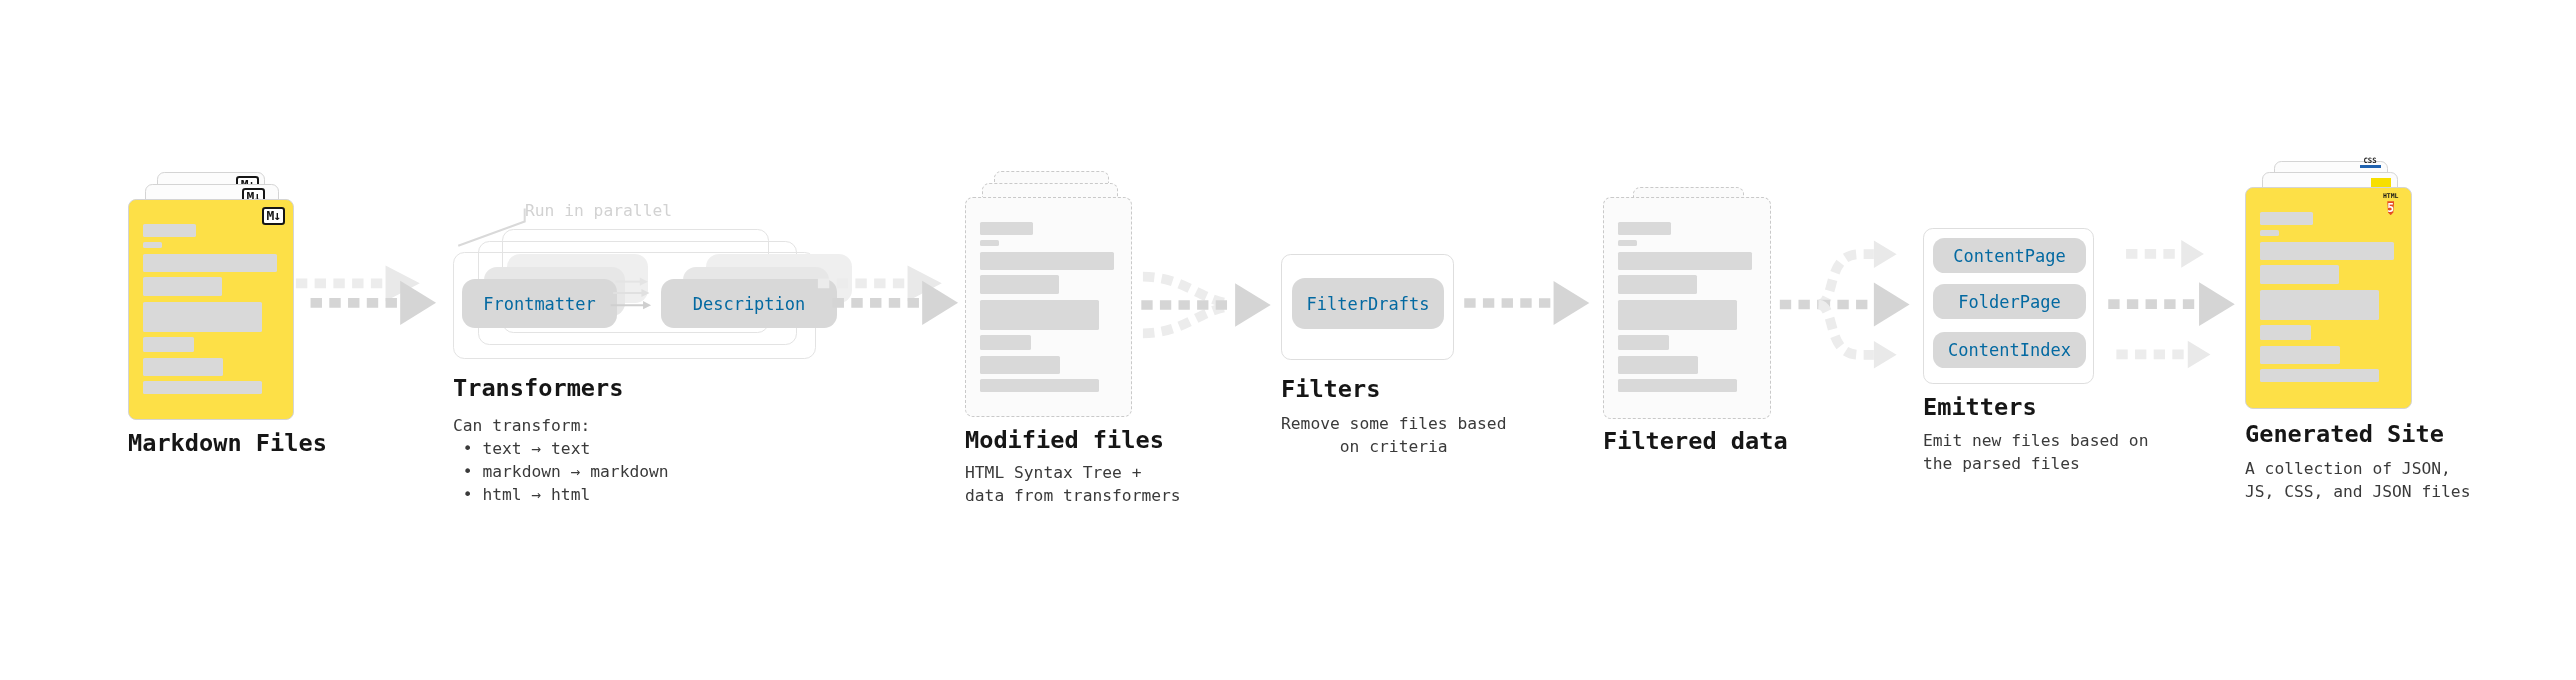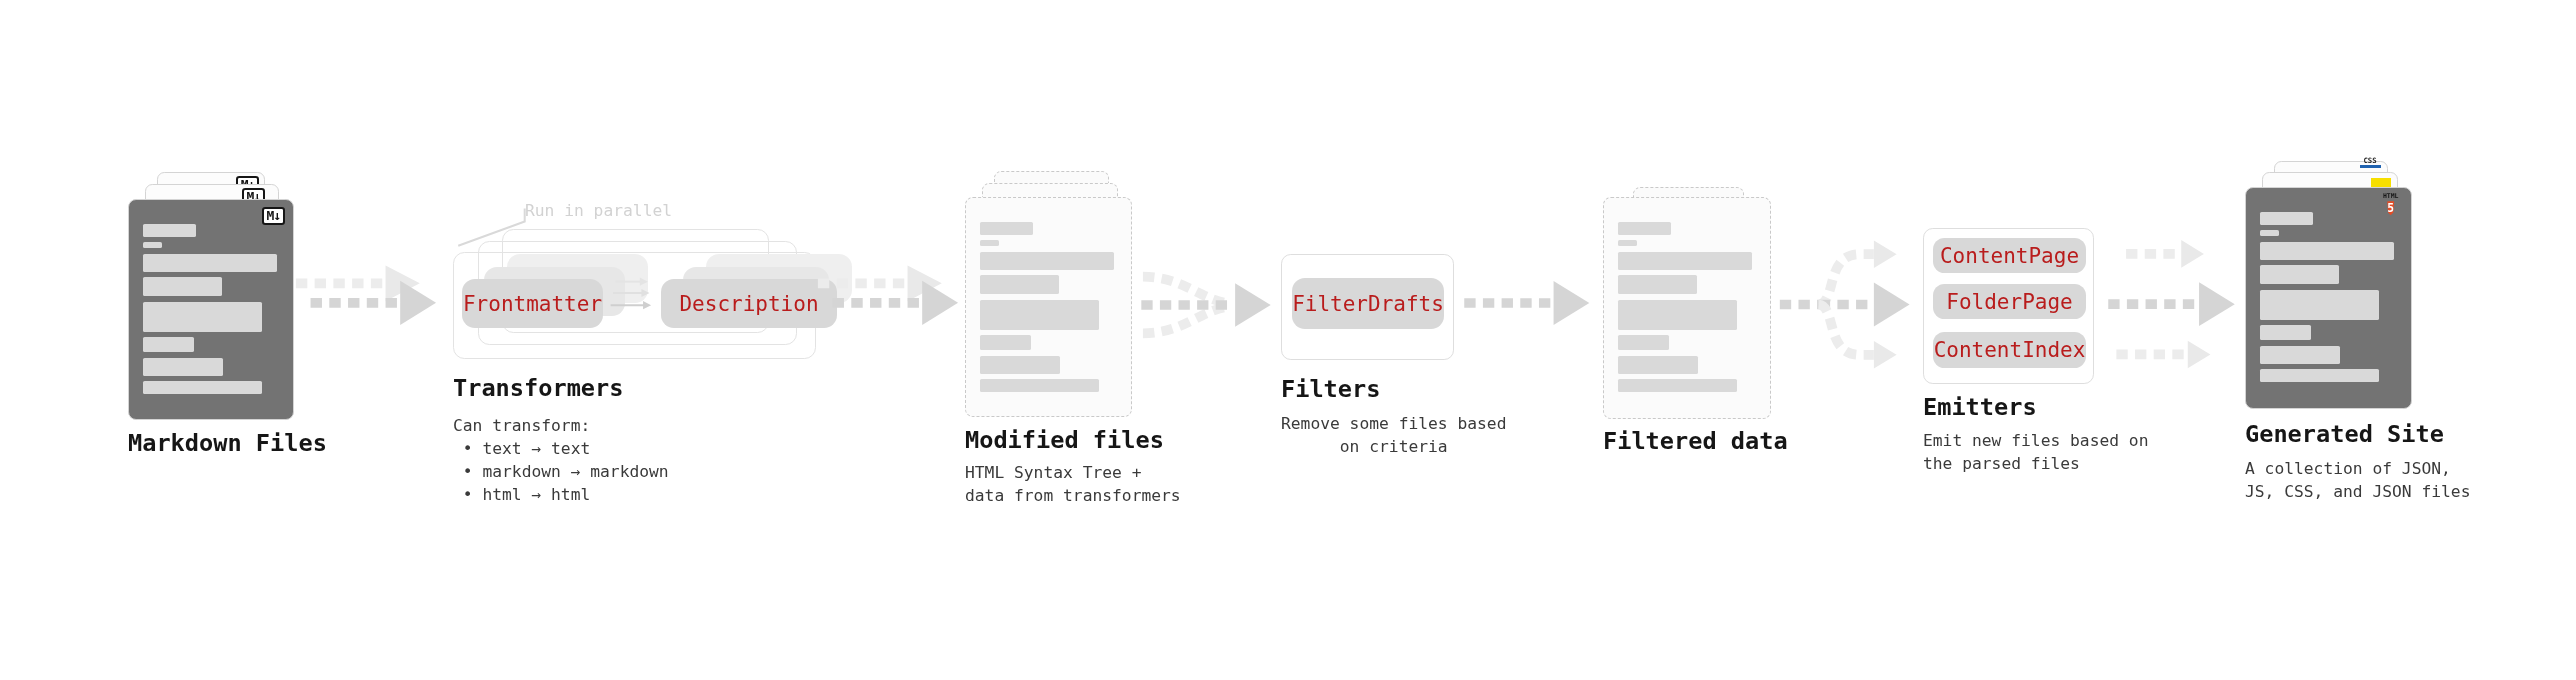--- a/index.html
+++ b/index.html
@@ -1,20 +1,20 @@
 <!DOCTYPE html>
 <html style="font-size:13px"><head>
 <meta charset="utf-8">
 <style>
   html,body{margin:0;padding:0;background:#ffffff;}
   body{width:2576px;height:681px;position:relative;overflow:hidden;
        font-family:"DejaVu Sans Mono","Liberation Mono",monospace;}
 
   
-  .card{position:absolute;background:#737373;border:1.6px solid #d4d4d4;border-radius:8.1px;box-sizing:border-box;}
+  .card{position:absolute;background:#fde047;border:1.6px solid #d4d4d4;border-radius:8.1px;box-sizing:border-box;}
   .card.back{border-radius:7.3px;height:49px;background:#fcfcfc;}
   .card.dashed{border:1.6px dashed #c9c9c9;background:#fbfbfb;}
   .skeleton{position:absolute;left:14px;top:24.4px;display:flex;flex-direction:column;gap:5.7px;}
   .skel{background:#d9d9d9;border-radius:1.6px;}
 
   
   .md-badge{position:absolute;border:2.4px solid #161616;border-radius:3.3px;background:#fff;
             color:#161616;font-weight:bold;font-size:13px;line-height:14.6px;padding:0 2.4px;letter-spacing:-0.8px;}
   .js-badge{position:absolute;width:19.5px;height:9px;background:#f7df00;}
   .css-badge{position:absolute;width:21px;text-align:center;}
@@ -22,21 +22,21 @@
   .css-badge .bar{display:block;height:2.4px;background:#2062af;margin-top:0.8px;}
   .html5{position:absolute;width:21px;text-align:center;}
   .html5 .txt{font-size:6.5px;font-weight:bold;color:#161616;letter-spacing:0;line-height:7.3px;display:block;}
   .html5 .shield{width:19.5px;height:17px;margin:0.8px auto 0;background:#e44d26;
                  clip-path:polygon(0 0,100% 0,88% 80%,50% 100%,12% 80%);
                  color:#fff;font-size:11.4px;font-weight:bold;line-height:15.4px;text-align:center;}
 
   
   .frame{position:absolute;border:1.6px solid #e3e3e3;border-radius:11.4px;box-sizing:border-box;background:transparent;}
   .panel{position:absolute;border:1.6px solid #dedede;border-radius:9.8px;box-sizing:border-box;background:#ffffff;}
-  .pill{position:absolute;background:#d8d8d8;border-radius:13px;color:#b91c1c;font-size:21px;
+  .pill{position:absolute;background:#d8d8d8;border-radius:13px;color:#0369a1;font-size:17px;
         display:flex;align-items:center;justify-content:center;box-sizing:border-box;}
   .pill.ghost1{background:#e7e7e7;}
   .pill.ghost2{background:#efefef;}
 
   
   .label{position:absolute;color:#161616;font-size:23.6px;font-weight:bold;white-space:nowrap;}
   .desc{position:absolute;color:#3a3a3a;font-size:16.3px;line-height:23px;white-space:nowrap;}
   .note{position:absolute;color:#d2d2d2;font-size:16.3px;white-space:nowrap;}
   .bullet-row{display:block;padding-left:9.8px;}
 
@@ -85,21 +85,21 @@
     <polyline class="thin" stroke="#d9d9d9" points="86,8 86,24 4,54"></polyline>
   </svg>
   <div class="note" style="left:525px;top:201px;">Run in parallel</div>
 
   <div class="frame" style="left:502px;top:229px;width:267px;height:104px;"></div>
   <div class="frame" style="left:478px;top:241px;width:319px;height:104px;"></div>
   <div class="frame" style="left:453px;top:252px;width:363px;height:107px;"></div>
 
   <div class="pill ghost2" style="left:507px;top:254px;width:141px;height:49px;"></div>
   <div class="pill ghost1" style="left:484px;top:267px;width:141px;height:49px;"></div>
-  <div class="pill" style="left:462px;top:279px;width:141px;height:49px;">Frontmatter</div>
+  <div class="pill" style="left:462px;top:279px;width:155px;height:49px;">Frontmatter</div>
 
   <div class="pill ghost2" style="left:706px;top:254px;width:146px;height:49px;"></div>
   <div class="pill ghost1" style="left:683px;top:267px;width:146px;height:49px;"></div>
   <div class="pill" style="left:661px;top:279px;width:176px;height:49px;">Description</div>
 
   <svg style="left:609px;top:275px;" width="47" height="36" viewBox="0 0 58 44">
     <line class="thin" stroke="#e4e4e4" x1="8" y1="8" x2="40" y2="8"></line>
       <polygon fill="#e4e4e4" points="38,3 38,13 48,8"></polygon>
     <line class="thin" stroke="#e0e0e0" x1="5" y1="22" x2="42" y2="22"></line>
       <polygon fill="#e0e0e0" points="40,17 40,27 50,22"></polygon>

